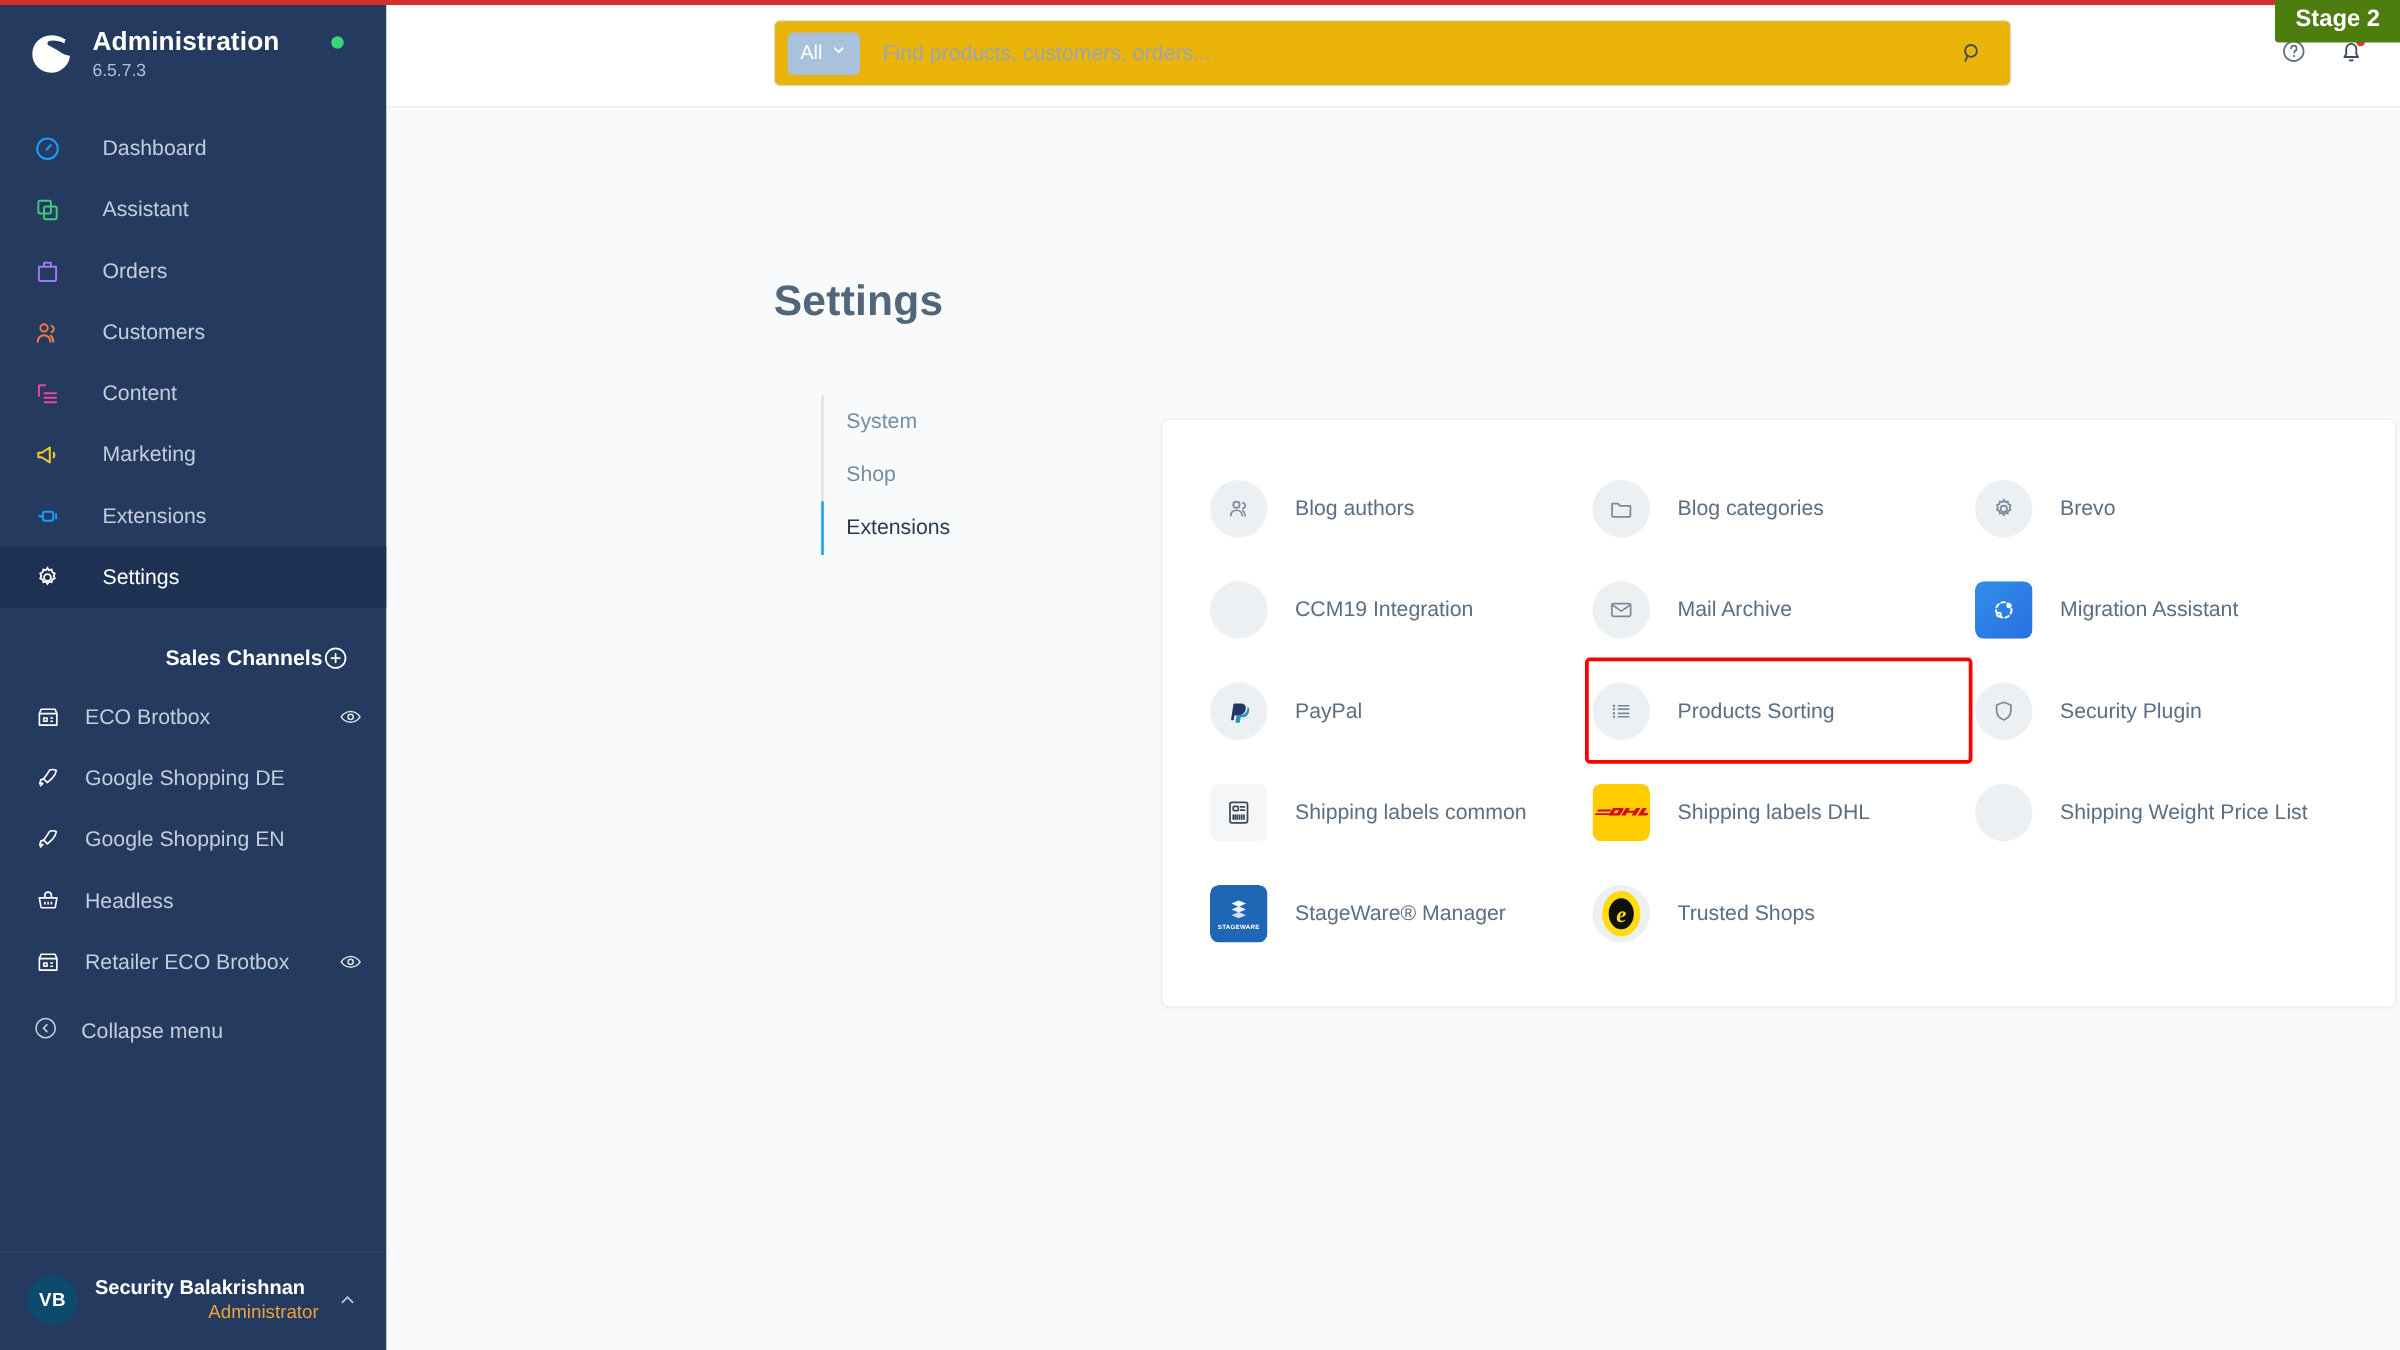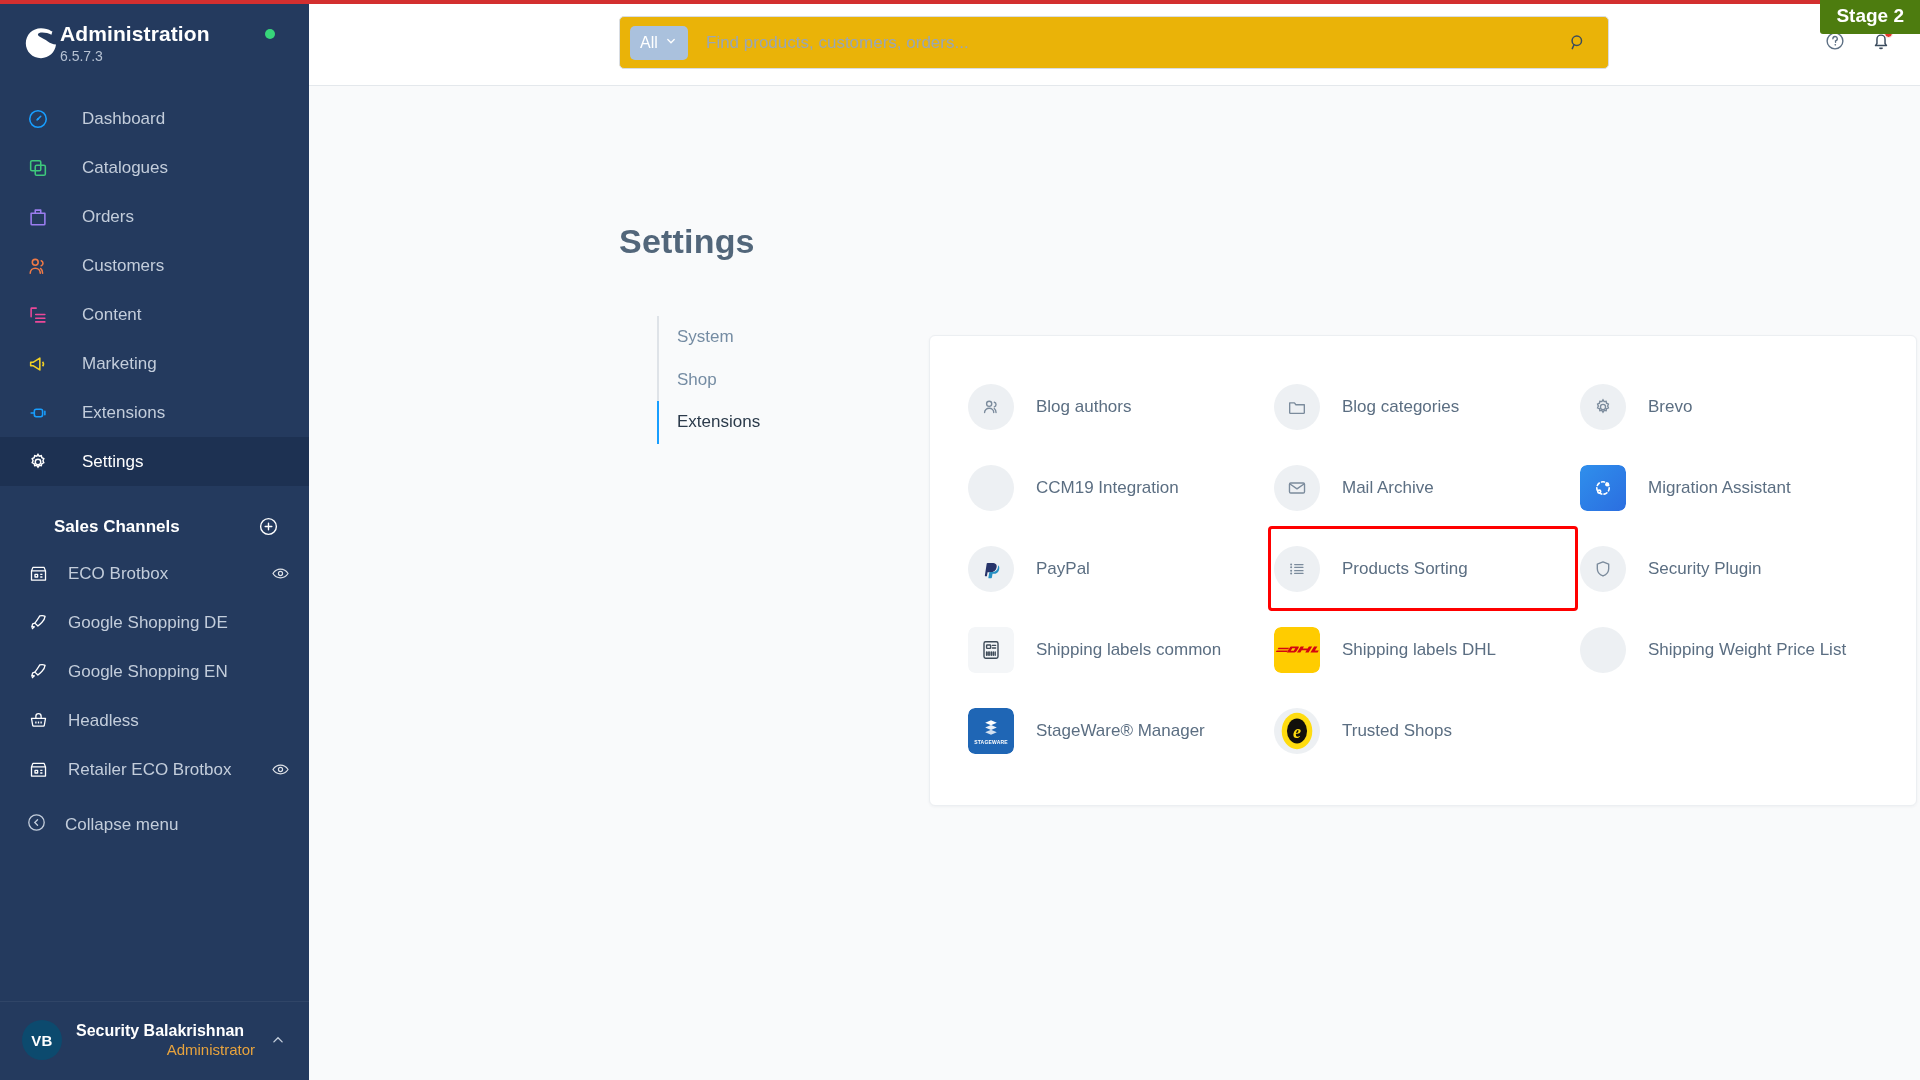--- a/index.html
+++ b/index.html
@@ -18,21 +18,21 @@
   }
 
   
   .sidebar {
     width: 309px; height: 1080px; background: #253palette;
     background: #243a5e;
     display: flex; flex-direction: column; flex: 0 0 309px;
     position: relative; z-index: 20;
   }
   .brand {
-    display: flex; align-items: center; 
+    display: flex; align-items: center; gap: 14px;
     padding: 22px 0 22px 22px; position: relative;
   }
   .brand-logo { width: 38px; height: 38px; flex: 0 0 38px; }
   .brand-text { display: flex; flex-direction: column; line-height: 1.15; }
   .brand-title { color: #ffffff; font-size: 21px; font-weight: 700; letter-spacing: .1px; }
   .brand-version { color: #b6c2d3; font-size: 14px; margin-top: 2px; }
   .brand-dot {
     position: absolute; right: 34px; top: 29px;
     width: 10px; height: 10px; border-radius: 50%; background: #37d67a;
   }
@@ -40,21 +40,21 @@
   .nav { margin-top: 8px; }
   .nav-item {
     display: flex; align-items: center; gap: 32px;
     height: 49px; padding-left: 26px; cursor: pointer;
     color: #c3cddb; font-size: 17px; position: relative;
   }
   .nav-item .ico { width: 24px; height: 24px; flex: 0 0 24px; display: flex; align-items: center; justify-content: center; }
   .nav-item.active { background: #1d3152; color: #ffffff; font-weight: 400; }
 
   .section-head {
-    display: flex; align-items: center; justify-content: space-between;
+    display: flex; align-items: center; justify-content: flex-end;
     padding: 30px 30px 12px 26px;
     margin-left: 28px;
   }
   .section-title { color: #ffffff; font-size: 17px; font-weight: 700; }
   .section-action { cursor: pointer; display: flex; }
 
   .channel-item {
     display: flex; align-items: center; gap: 18px;
     height: 49px; padding-left: 26px; padding-right: 19px;
     cursor: pointer; color: #c3cddb; font-size: 17px;
@@ -220,21 +220,21 @@
         <span>Dashboard</span>
       </div>
 
       <div class="nav-item">
         <span class="ico">
           <svg viewBox="0 0 24 24" width="22" height="22" fill="none" stroke="#3ec97c" stroke-width="1.7">
             <rect x="4" y="4" width="11" height="11" rx="1.5"></rect>
               <rect x="9" y="9" width="11" height="11" rx="1.5"></rect>
           </svg>
         </span>
-        <span>Catalogues</span>
+        <span>Assistant</span>
       </div>
 
       <div class="nav-item">
         <span class="ico">
           <svg viewBox="0 0 24 24" width="22" height="22" fill="none" stroke="#9b7df0" stroke-width="1.7" stroke-linejoin="round">
             <path d="M4.5 8h15v11.5a1 1 0 0 1-1 1h-13a1 1 0 0 1-1-1V8z"></path>
               <path d="M9 8V4.5h6V8"></path>
           </svg>
         </span>
         <span>Orders</span>

